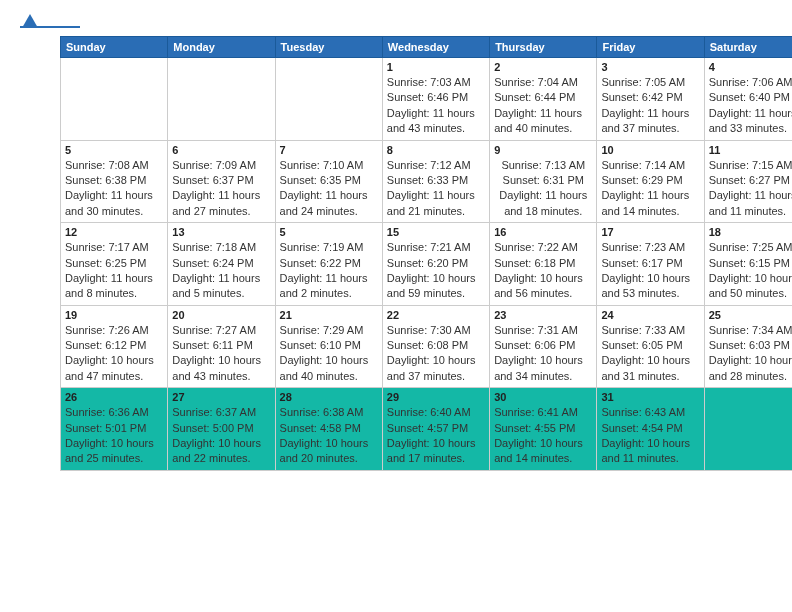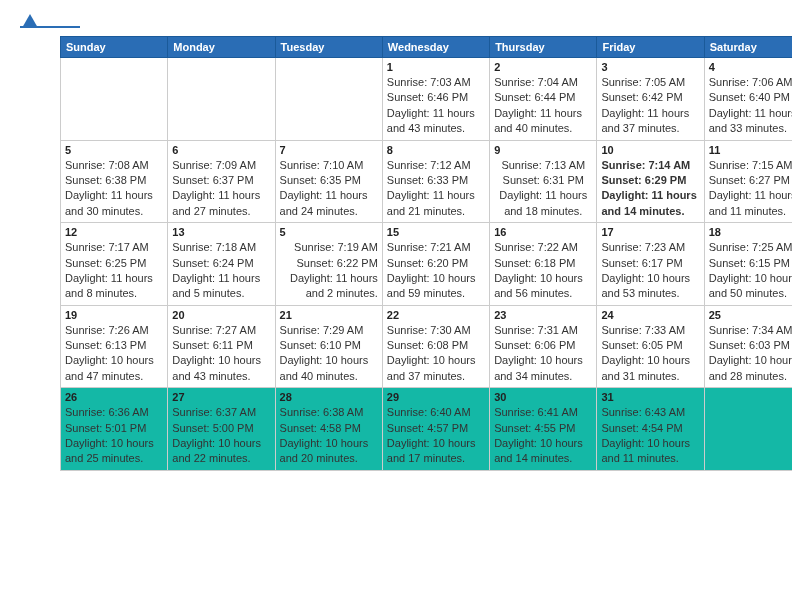--- a/index.html
+++ b/index.html
@@ -208,21 +208,21 @@
           </td>
           <td>
             <span class="day-num">9</span>
             <div class="day-info" style="white-space: pre-line; text-align: center;">Sunrise: 7:13 AM
 Sunset: 6:31 PM
 Daylight: 11 hours
 and 18 minutes.</div>
           </td>
           <td>
             <span class="day-num">10</span>
-            <div class="day-info" style="white-space: pre-line; font-weight: bold;">Sunrise: 7:14 AM
+            <div class="day-info" style="white-space: pre-line;">Sunrise: 7:14 AM
 Sunset: 6:29 PM
 Daylight: 11 hours
 and 14 minutes.</div>
           </td>
           <td>
             <span class="day-num">11</span>
             <div class="day-info" style="white-space: pre-line;">Sunrise: 7:15 AM
 Sunset: 6:27 PM
 Daylight: 11 hours
 and 11 minutes.</div>
@@ -238,21 +238,21 @@
           </td>
           <td>
             <span class="day-num">13</span>
             <div class="day-info" style="white-space: pre-line;">Sunrise: 7:18 AM
 Sunset: 6:24 PM
 Daylight: 11 hours
 and 5 minutes.</div>
           </td>
           <td>
             <span class="day-num">5</span>
-            <div class="day-info" style="white-space: pre-line; text-align: right;">Sunrise: 7:19 AM
+            <div class="day-info" style="white-space: pre-line;">Sunrise: 7:19 AM
 Sunset: 6:22 PM
 Daylight: 11 hours
 and 2 minutes.</div>
           </td>
           <td>
             <span class="day-num">15</span>
             <div class="day-info" style="white-space: pre-line;">Sunrise: 7:21 AM
 Sunset: 6:20 PM
 Daylight: 10 hours
 and 59 minutes.</div>
@@ -276,21 +276,21 @@
             <div class="day-info" style="white-space: pre-line;">Sunrise: 7:25 AM
 Sunset: 6:15 PM
 Daylight: 10 hours
 and 50 minutes.</div>
           </td>
         </tr>
         <tr>
           <td>
             <span class="day-num">19</span>
             <div class="day-info" style="white-space: pre-line;">Sunrise: 7:26 AM
-Sunset: 6:13 PM
+Sunset: 6:12 PM
 Daylight: 10 hours
 and 47 minutes.</div>
           </td>
           <td>
             <span class="day-num">20</span>
             <div class="day-info" style="white-space: pre-line;">Sunrise: 7:27 AM
 Sunset: 6:11 PM
 Daylight: 10 hours
 and 43 minutes.</div>
           </td>

